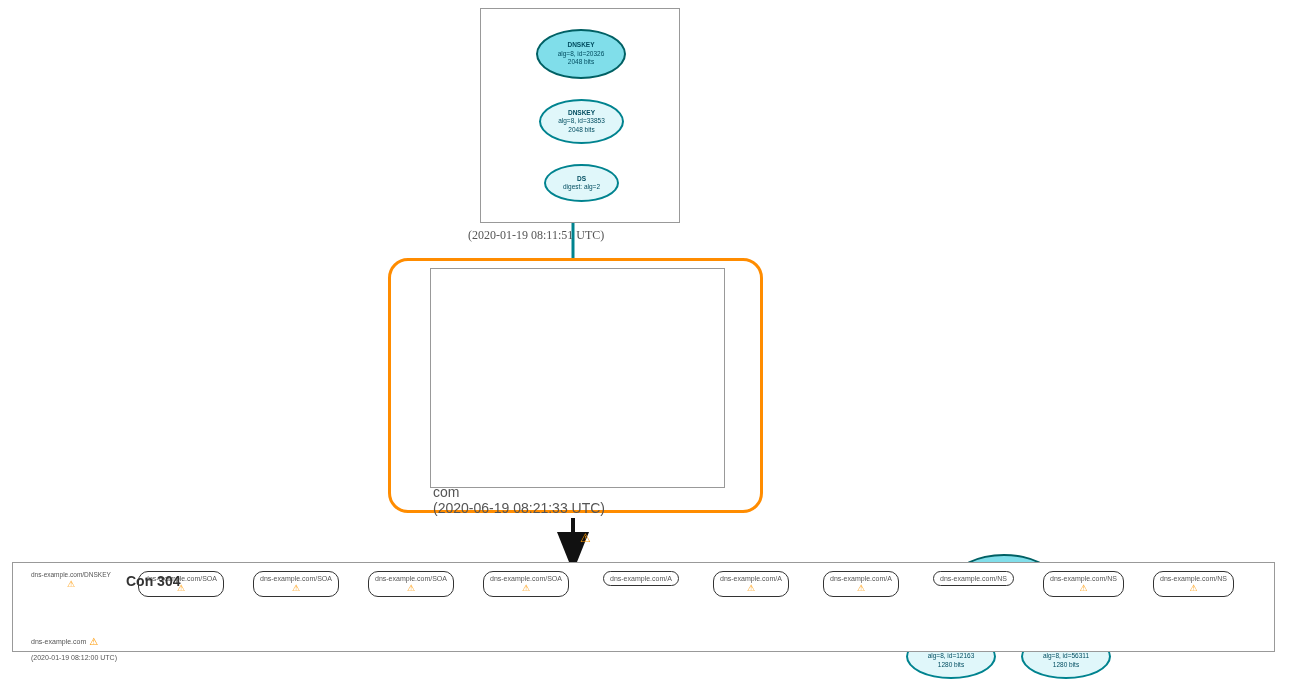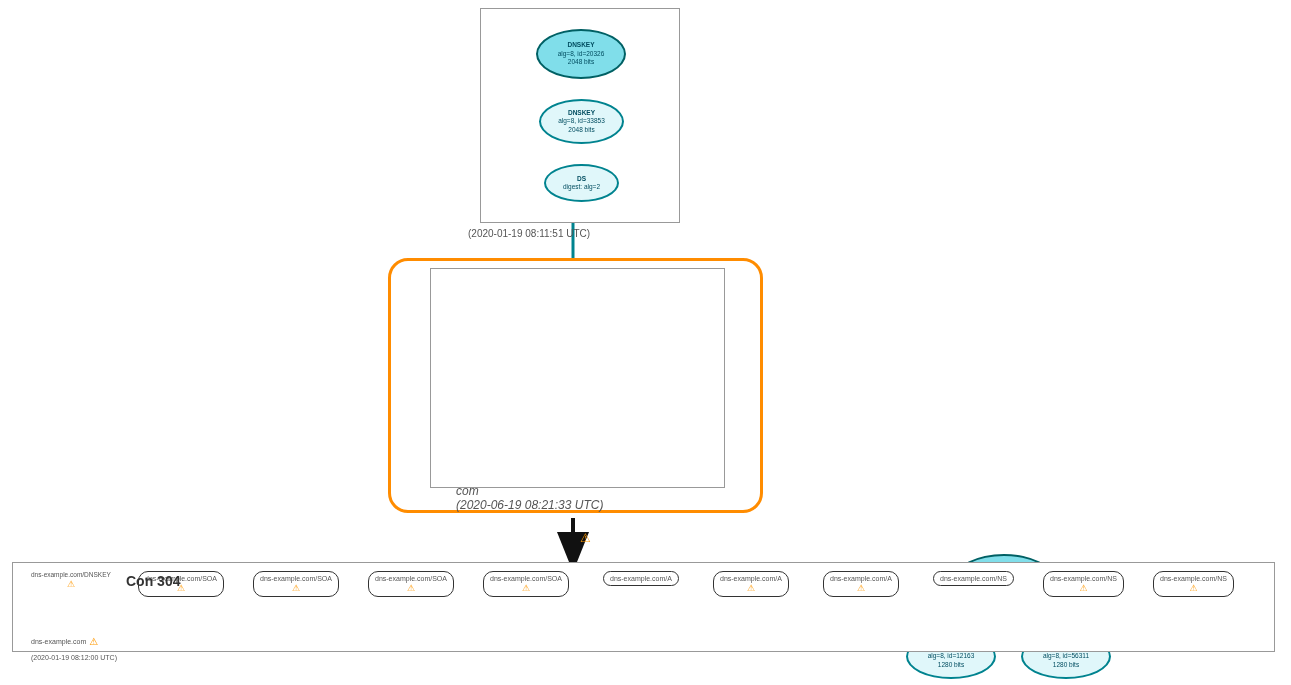--- a/index.html
+++ b/index.html
@@ -70,23 +70,24 @@
       height: 38px;
       top: 155px;
       left: 63px;
     }
 
     
     .root-timestamp {
       position: absolute;
       top: 228px;
       left: 468px;
-      font-size: 10px;
+      font-size: 12px;
       color: #555;
       white-space: nowrap;
+      font-family: Liberation Serif, serif;
     }
 
     
     .com-zone-box {
       position: absolute;
       top: 258px;
       left: 388px;
       width: 375px;
       height: 255px;
       border: 3px solid #ff8c00;
@@ -126,24 +127,23 @@
       width: 90px;
       height: 45px;
       top: 365px;
       left: 590px;
     }
 
     
     .com-zone-label {
       position: absolute;
       top: 484px;
-      left: 456px;
-      font-size: 12px;
+      left: 433px;
+      font-size: 14px;
       color: #555;
-      font-style: italic;
     }
 
     
     .dns-zone-box {
       position: absolute;
       top: 562px;
       left: 12px;
       width: 1263px;
       height: 90px;
       border: 1px solid #999;

